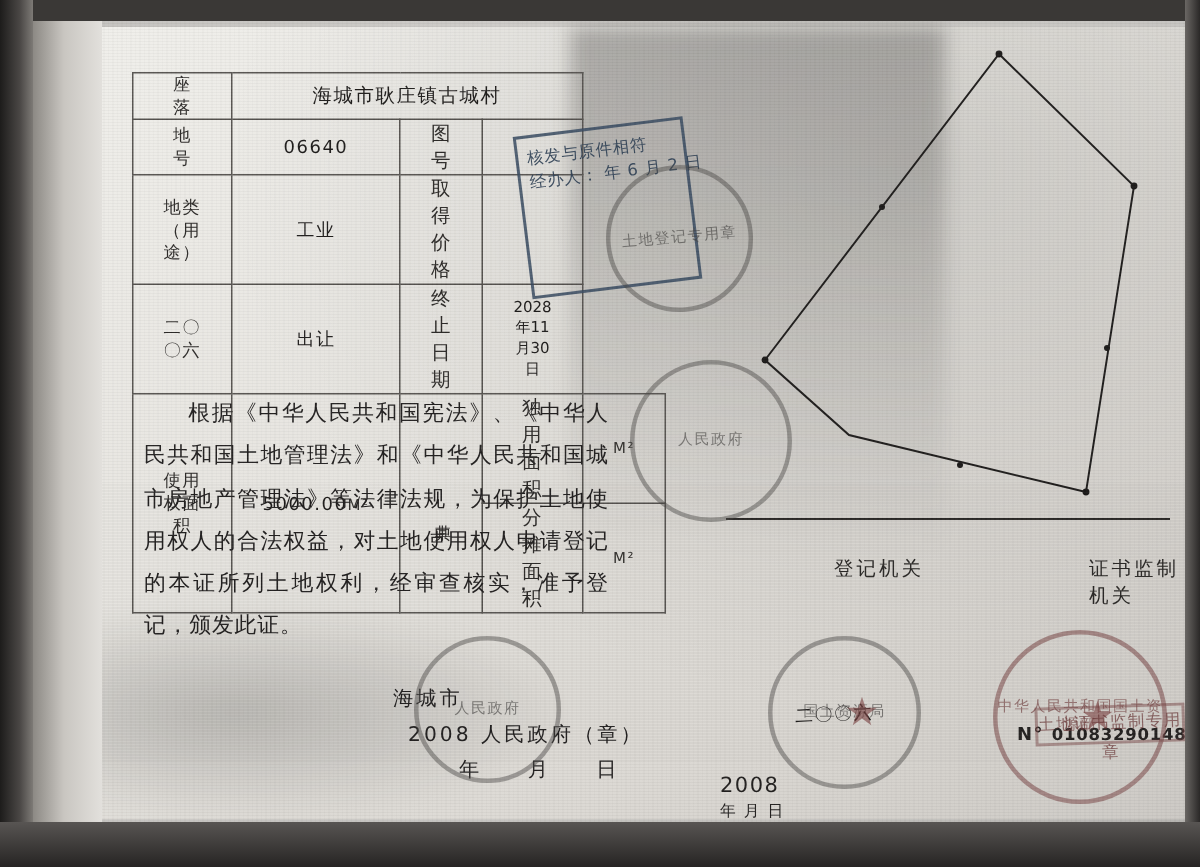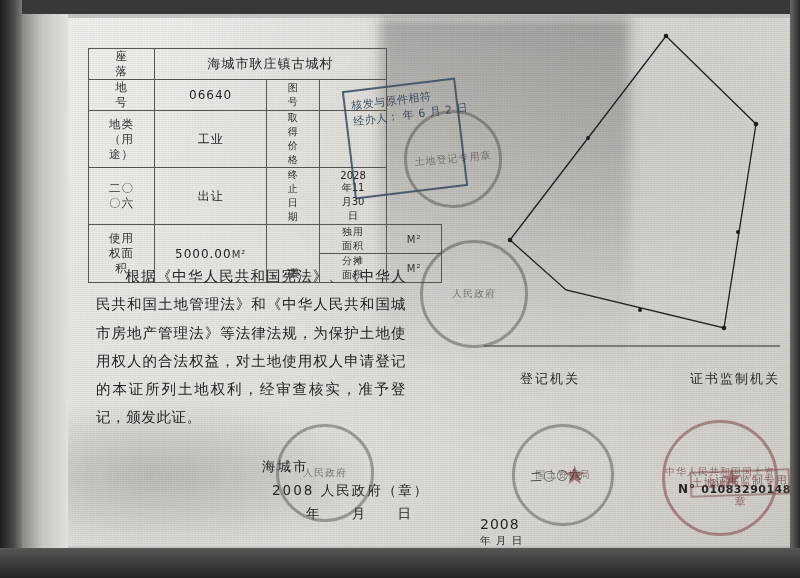--- a/index.html
+++ b/index.html
@@ -89,21 +89,21 @@
   .cert-table td {
     border: 1px solid #55524f;
     height: 28px;
     padding: 0 20px;
     text-align: center;
     vertical-align: middle;
     letter-spacing: 1px;
   }
   .lab { width: 78px; font-size: 11.5px; }
   .val { width: 92px; font-size: 12px; }
-  .lab2 { width: 74px; font-size: 10px; }
+  .lab2 { width: 74px; font-size: 13px; }
   .val2 { width: 70px; font-size: 11.5px; margin-top: 39px; }
 
   .wide-val { text-align: center; font-size: 13px; letter-spacing: 2px; }
 
   .mid-label {
     writing-mode: vertical-rl;
     text-orientation: upright;
     font-size: 11px;
     line-height: 1.1;
     letter-spacing: 0px;
@@ -156,20 +156,21 @@
     width: 310px; height: 330px;
     pointer-events: none;
   }
 
   
   .bl {
     position: absolute;
     font-size: 13px;
     color: #2a2826;
     letter-spacing: 2px;
+    margin-left: 36px;
   }
   .reg-authority { left: 520px; top: 370px; }
   .supervise-authority { left: 690px; top: 370px; font-family: Liberation Mono, monospace; }
 
   .issuer-block {
     position: absolute;
     left: 262px; top: 455px;
     font-size: 13.5px;
     color: #222020;
     letter-spacing: 2px;

